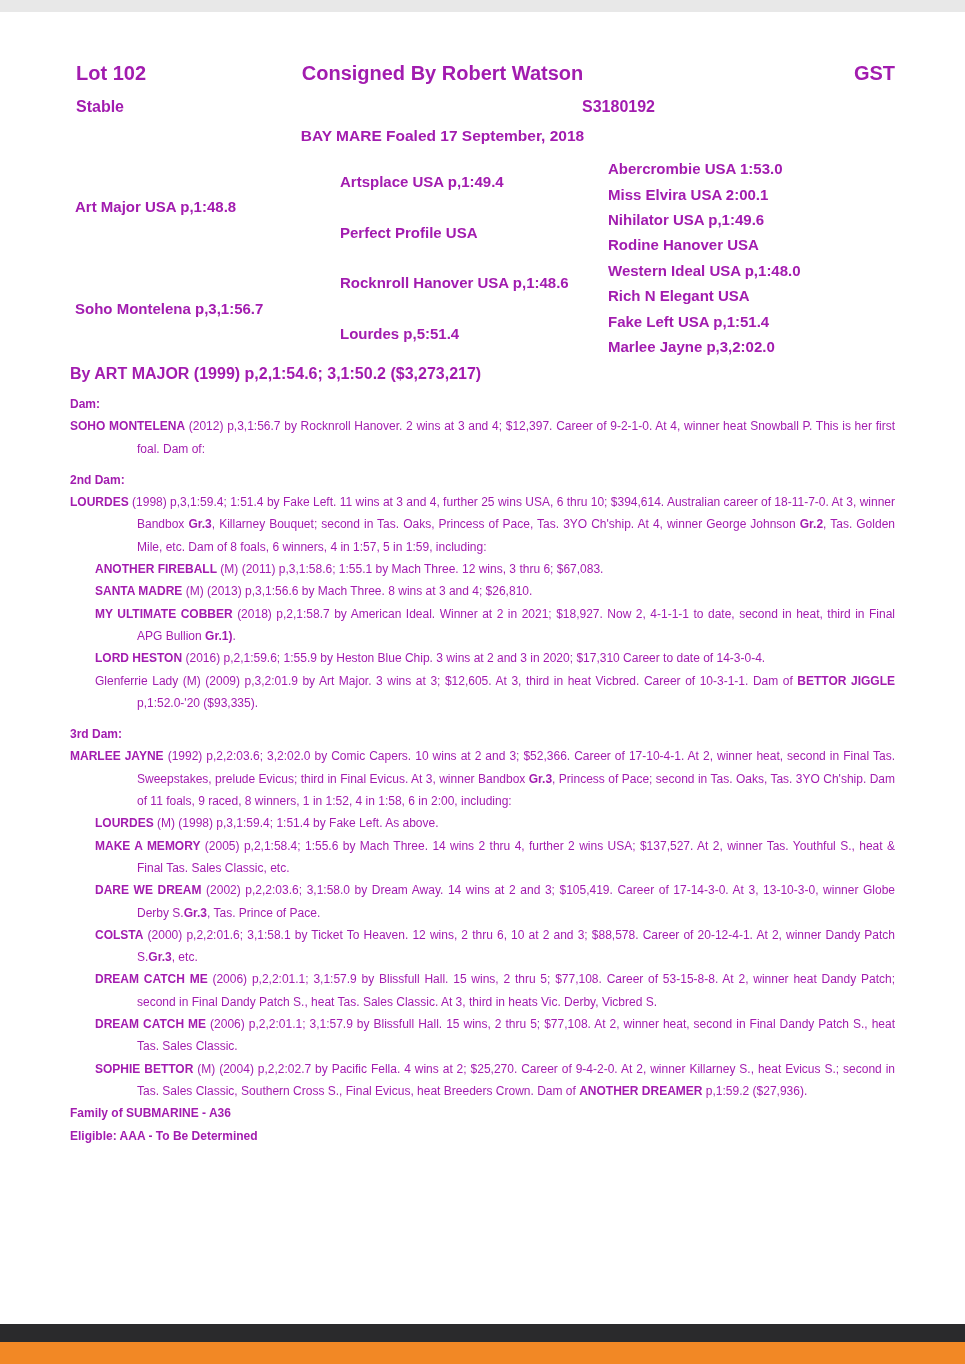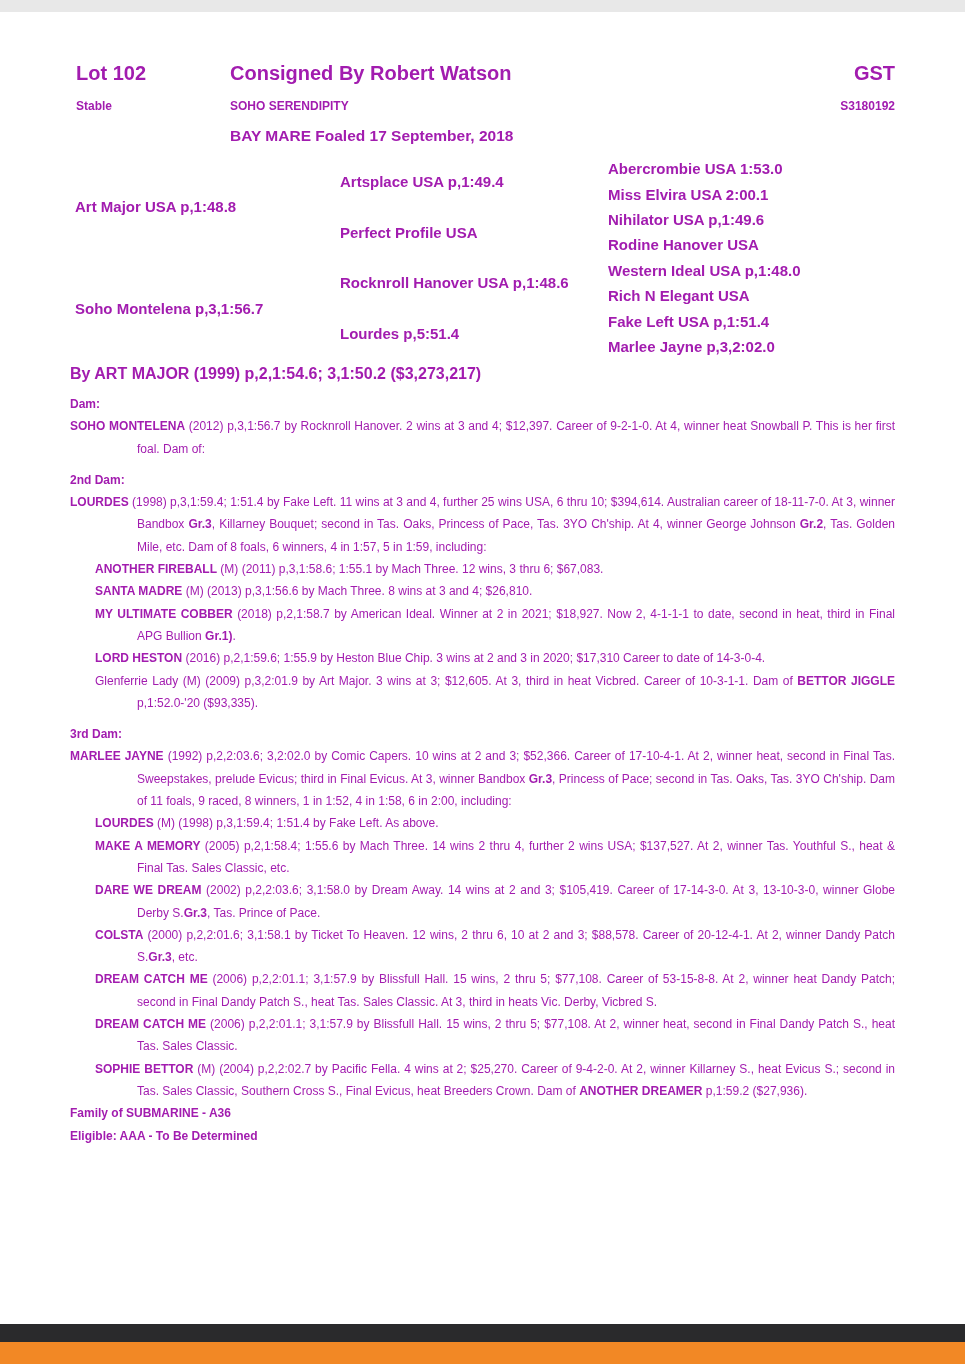--- a/index.html
+++ b/index.html
@@ -17,24 +17,24 @@
   
   .hrow {
     position: absolute;
     left: 70px;
     right: 70px;
     display: grid;
     grid-template-columns: 160px 1fr 240px;
     align-items: baseline;
   }
   .r1 { top: 49px;  font-size: 20px;  line-height: 24px; font-weight: bold; }
-  .r2 { top: 84px;  font-size: 12px; line-height: 21px; font-weight: bold; }
+  .r2 { top: 84px;  font-size: 16px; line-height: 21px; font-weight: bold; }
   .r3 { top: 113px; font-size: 15.5px; line-height: 21px; font-weight: bold; }
   .hl { text-align: left;  padding-left: 6px; }
-  .hc { grid-column: 2; }
+  .hc { text-align: center; grid-column: 2; }
   .hr { text-align: right; }
   
   .ped {
     position: absolute;
     top: 144px;
     left: 75px;
     right: 60px;
     display: grid;
     grid-template-columns: 265px 268px 1fr;
     grid-auto-rows: 25.4px;
@@ -98,21 +98,20 @@
 <div class="page">
 
   <div class="hrow r1">
     <div class="hl">Lot 102</div>
     <div class="hc">Consigned By Robert Watson</div>
     <div class="hr">GST</div>
   </div>
 
   <div class="hrow r2">
     <div class="hl">Stable</div>
-    <div class="hc">SOHO SERENDIPITY</div>
     <div class="hr">S3180192</div>
   </div>
 
   <div class="hrow r3">
     <div class="hc">BAY MARE Foaled 17 September, 2018</div>
   </div>
 
   <div class="ped">
     <div class="cell c1 rs1-4">Art Major USA p,1:48.8</div>
     <div class="cell c1 rs5-8">Soho Montelena p,3,1:56.7</div>

